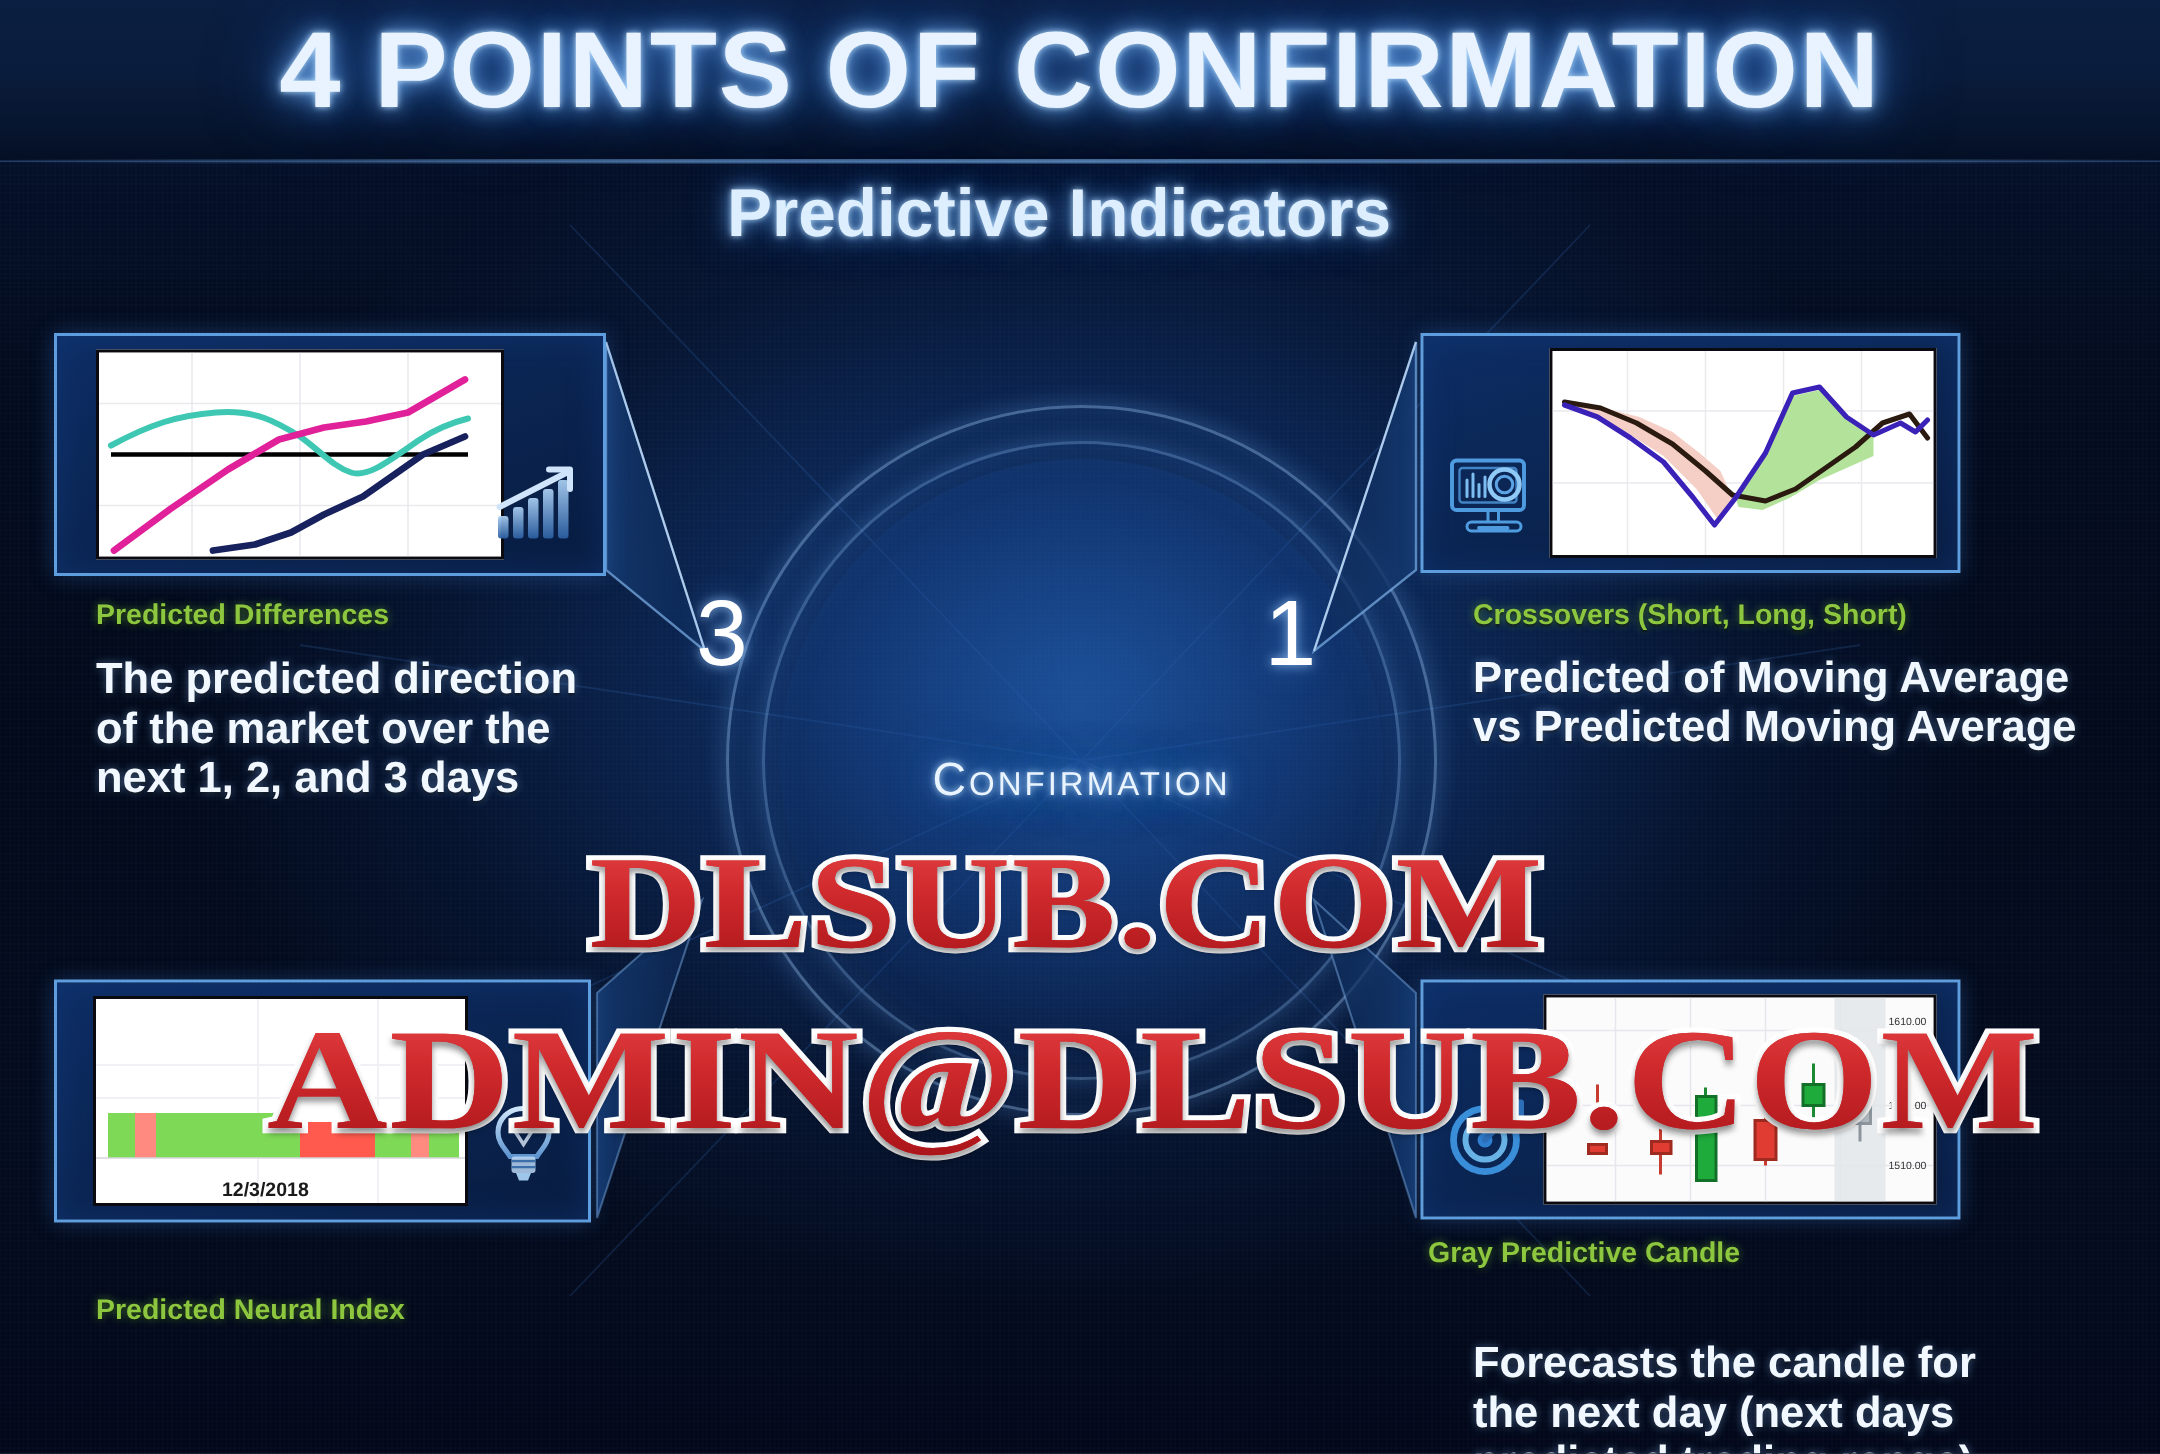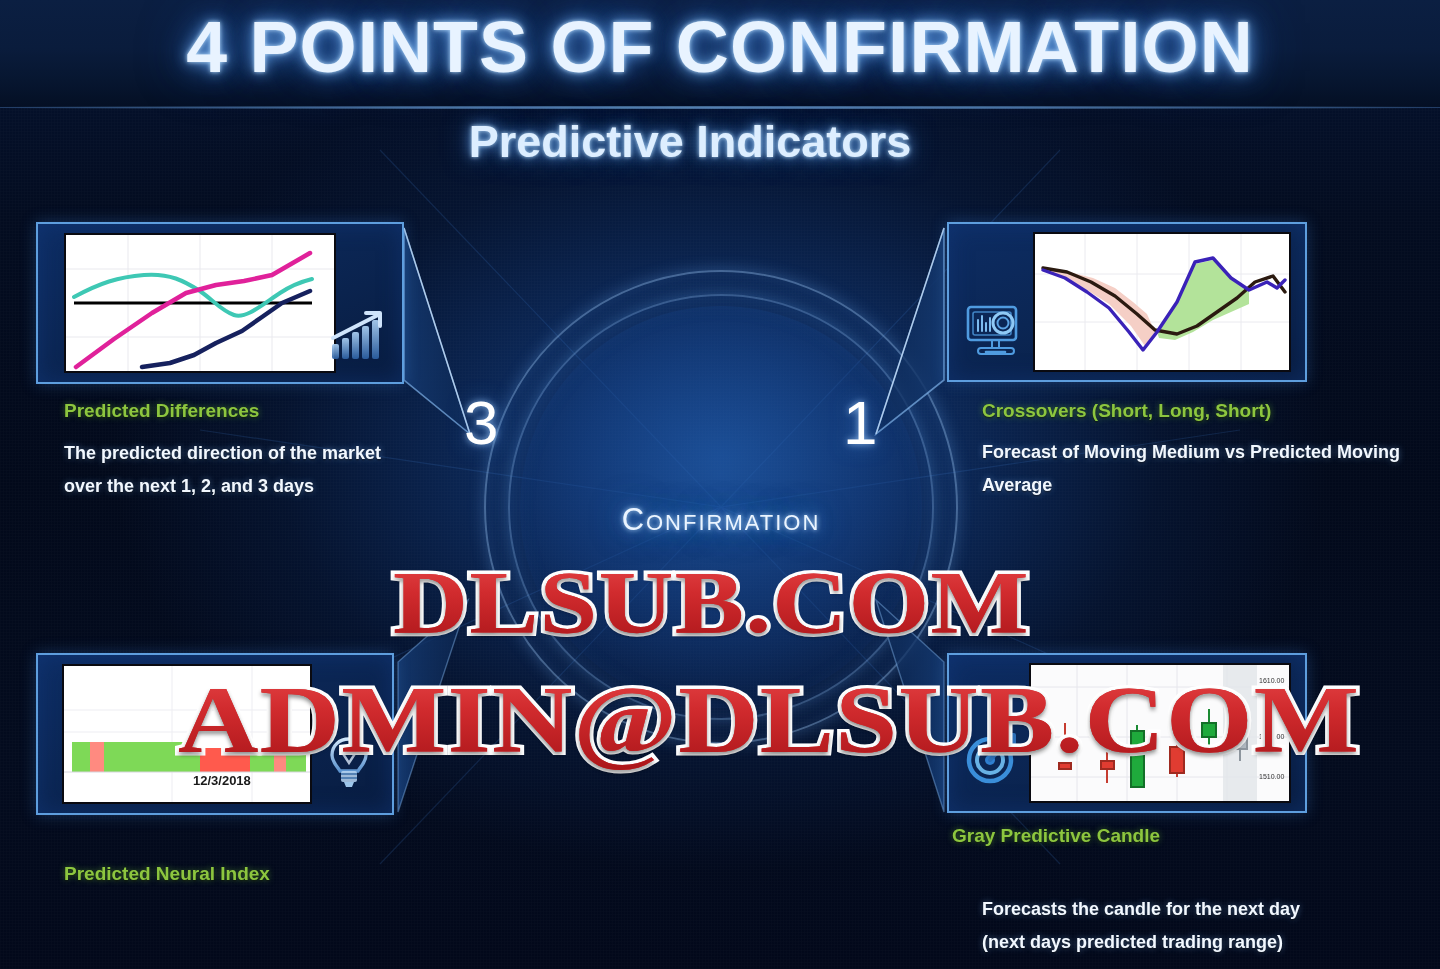--- a/index.html
+++ b/index.html
@@ -53,21 +53,21 @@
     transform:scaleX(1.02);
     text-shadow:
       0 0 4px rgba(190,225,255,0.95),
       0 0 14px rgba(120,185,255,0.85),
       0 0 30px rgba(70,140,235,0.7),
       0 0 52px rgba(40,105,205,0.55);
     white-space:nowrap;
   }
 
   #subtitle{
-    position:absolute; left:0; top:116px; width:1380px;
+    position:absolute; left:16px; top:116px; width:1380px;
     text-align:center;
     font-weight:700;
     font-size:45px;
     color:#ddeeff;
     text-shadow:
       0 0 4px rgba(190,225,255,0.9),
       0 0 13px rgba(110,180,255,0.8),
       0 0 28px rgba(55,125,225,0.6);
     white-space:nowrap;
   }
@@ -148,21 +148,21 @@
   .block-title{
     position:absolute;
     font-size:19px;
     font-weight:700;
     color:#8dc63f;
     text-shadow:0 0 6px rgba(120,200,60,0.55), 0 1px 2px rgba(0,0,0,0.8);
     white-space:nowrap;
   }
   .block-body{
     position:absolute;
-    font-size:18px;
+    font-size:29px;
     font-weight:600;
     line-height:33px;
     color:#f2f8ff;
     text-shadow:0 0 6px rgba(140,190,255,0.45), 0 1px 2px rgba(0,0,0,0.85);
   }
 
   #title-tl{ left:64px; top:400px; }
   #body-tl { left:64px; top:437px; width:330px; }
 
   #title-tr{ left:982px; top:400px; }
@@ -352,21 +352,21 @@
 
           <path d="M8,34 L32,38 L56,48 L80,62 L102,80 L120,96 L142,100 L162,92 L182,78 L202,64 L220,48 L238,42 L250,58" fill="none" stroke="#2b1a10" stroke-width="3.4" stroke-linejoin="round" stroke-linecap="round"></path>
 
           <path d="M8,36 L30,44 L52,58 L74,74 L94,98 L108,116 L122,98 L142,68 L160,28 L178,24 L196,44 L214,56 L232,48 L242,54 L250,46" fill="none" stroke="#3a22b8" stroke-width="3.4" stroke-linejoin="round" stroke-linecap="round"></path>
         </svg>
       </div>
     </div>
   </div>
 
   <div class="block-title" id="title-tr">Crossovers (Short, Long, Short)</div>
-  <div class="block-body" id="body-tr">Forecast of Moving Medium vs Predicted Moving Average</div>
+  <div class="block-body" id="body-tr">Predicted of Moving Average vs Predicted Moving Average</div>
 
   <div class="panel" id="panel-bl">
     <div class="panel-inner">
       <div class="chart-box" style="width:250px;height:140px;margin-left:16px;">
         <svg width="246" height="136" viewBox="0 0 246 136">
           <rect x="0" y="0" width="246" height="136" fill="#ffffff"></rect>
           <g stroke="#ededf2" stroke-width="1">
             <line x1="108" y1="0" x2="108" y2="136"></line>
             <line x1="188" y1="0" x2="188" y2="136"></line>
             <line x1="0" y1="44" x2="246" y2="44"></line>
@@ -377,21 +377,21 @@
             <rect x="26" y="76" width="14" height="30" fill="#ff8a80"></rect>
             <rect x="40" y="76" width="82" height="30" fill="#7ed957"></rect>
             <rect x="122" y="82" width="14" height="24" fill="#7ed957"></rect>
             <rect x="136" y="82" width="50" height="24" fill="#ff5a4d"></rect>
             <rect x="186" y="82" width="24" height="24" fill="#7ed957"></rect>
             <rect x="210" y="82" width="12" height="24" fill="#ff8a80"></rect>
             <rect x="222" y="82" width="20" height="24" fill="#7ed957"></rect>
           </g>
           <line x1="0" y1="106" x2="246" y2="106" stroke="#d6d6dd" stroke-width="1"></line>
         </svg>
-        <div class="nx-date" style="left:84px;bottom:14px;margin-left:45px;">12/3/2018</div>
+        <div class="nx-date" style="left:84px;bottom:2px;">12/3/2018</div>
       </div>
       <div class="panel-icon" style="right:6px;bottom:14px;width:58px;height:60px;">
         <svg width="54" height="56" viewBox="0 0 54 56">
           <defs>
             <linearGradient id="bulbG" x1="0" y1="0" x2="0" y2="1">
               <stop offset="0%" stop-color="#cfe5fa"></stop>
                 <stop offset="100%" stop-color="#5d94cf"></stop>
             </linearGradient>
           </defs>
           <path d="M27,6 C17,6 10,13 10,22 C10,29 15,33 18,38 L36,38 C39,33 44,29 44,22 C44,13 37,6 27,6 Z" fill="none" stroke="url(#bulbG)" stroke-width="3.4"></path>

